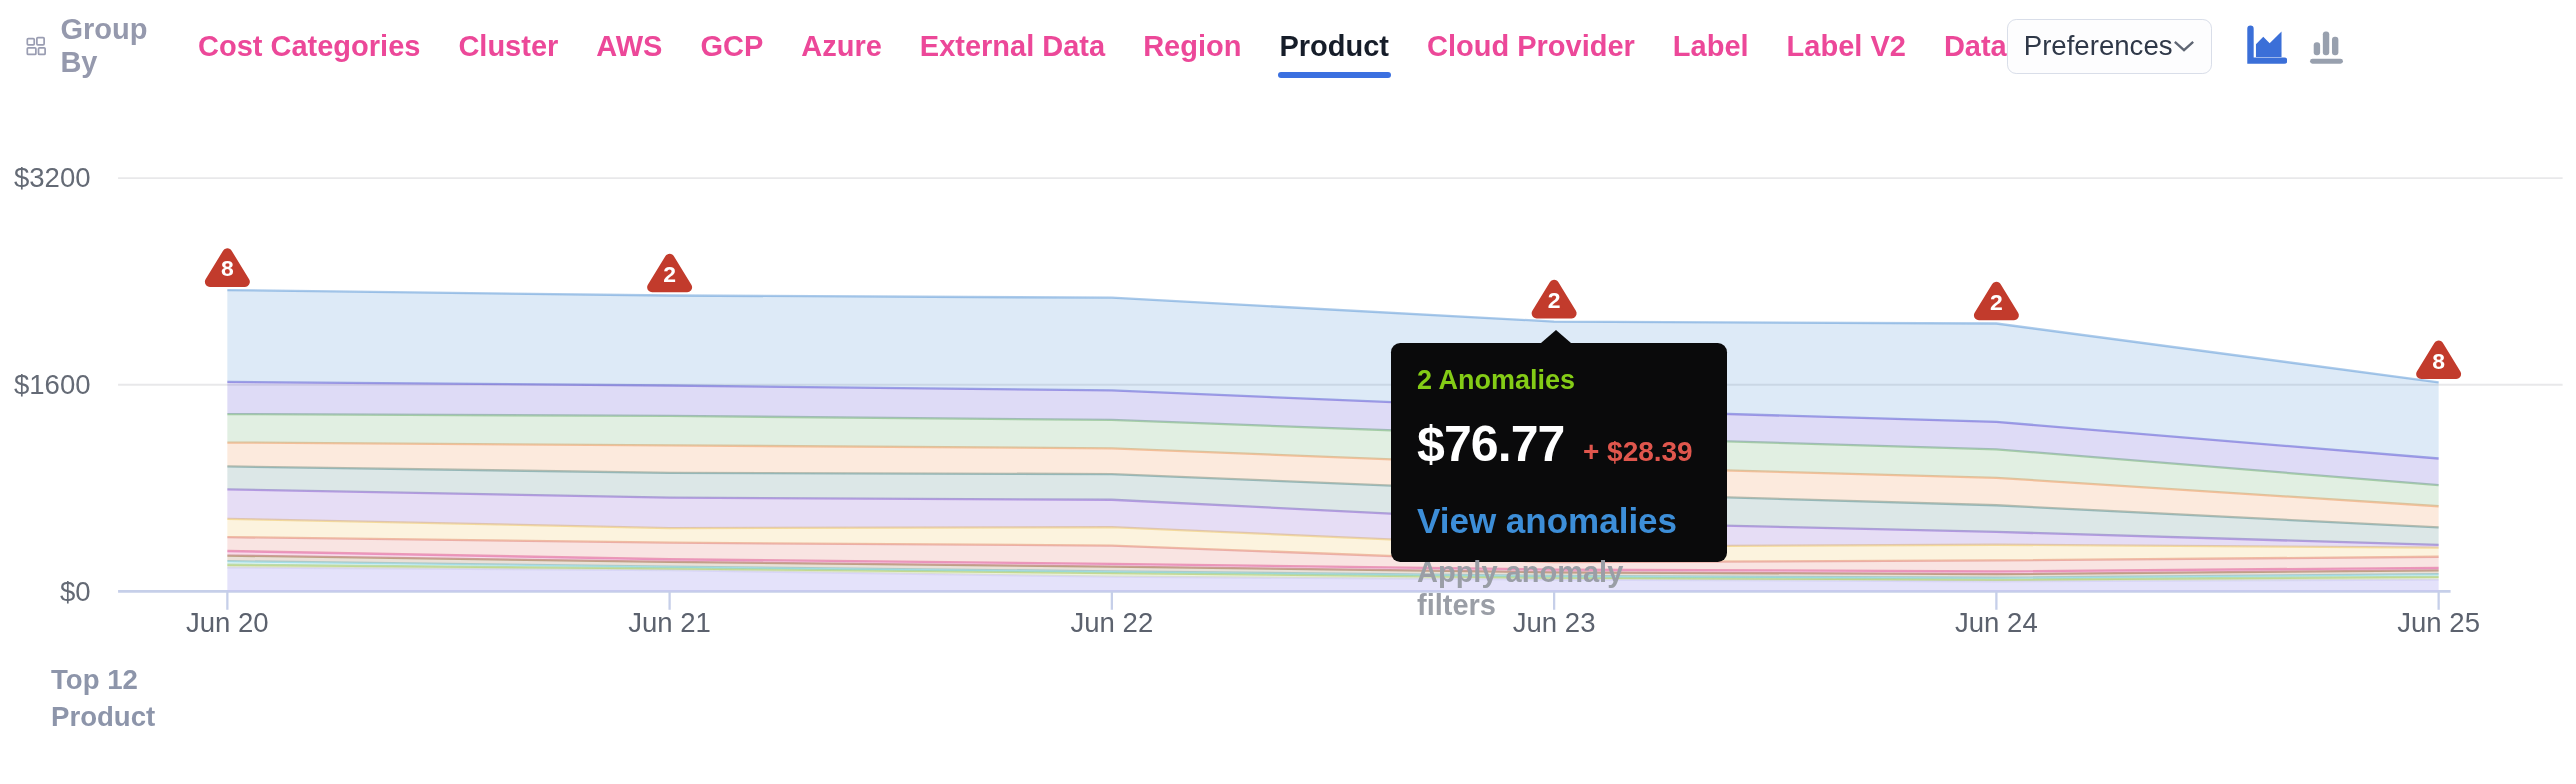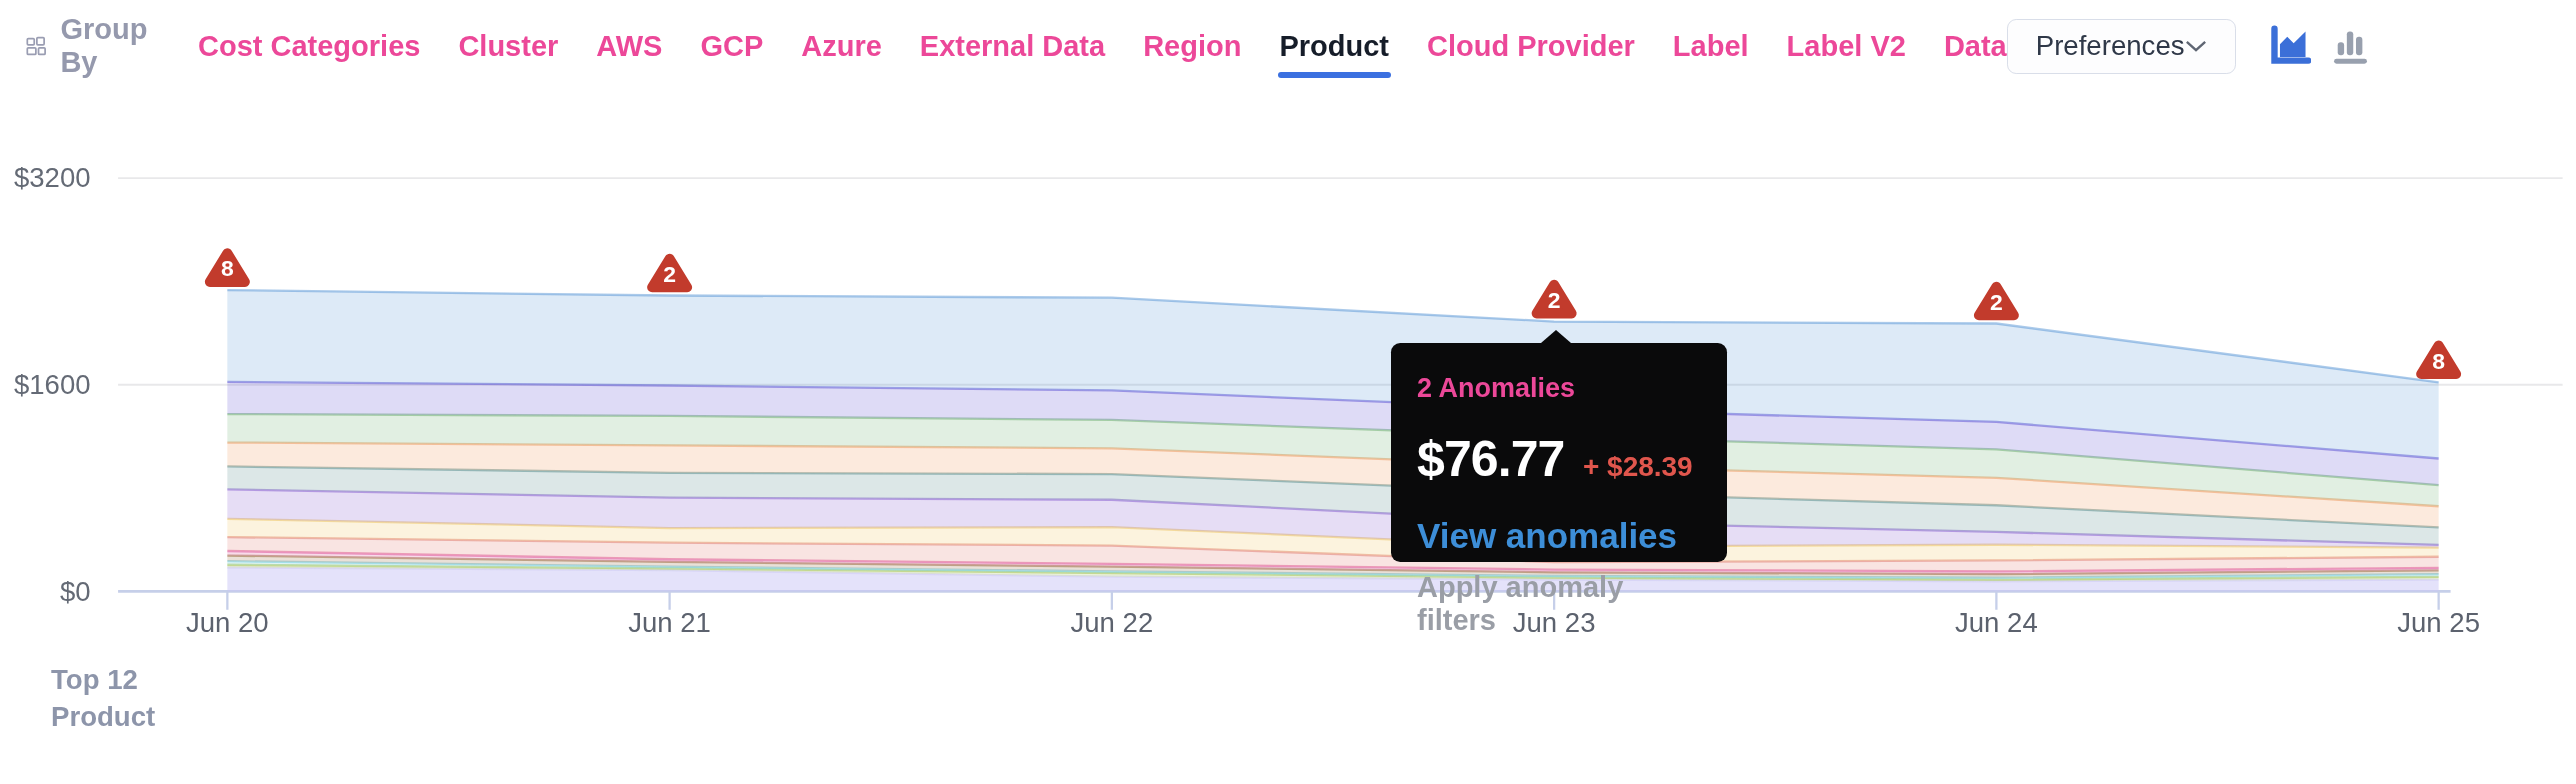--- a/index.html
+++ b/index.html
@@ -14,36 +14,36 @@
   .groupby span { font-size:29px; font-weight:600; color:#9599ad; }
   .tabs { display:flex; align-items:center; gap:38px; margin-left:42px; }
   .tab { font-size:29px; font-weight:600; color:#ec4899; cursor:pointer; position:relative;
          white-space:nowrap; }
   .tab.active { color:#161d29; }
   .tab.active::after { content:""; position:absolute; left:-1.8px; right:-1.8px; bottom:-15.6px;
          height:6.4px; background:#3b70e0; border-radius:3.7px; }
   .spacer { flex:1; }
   .prefs { width:287px; height:55px; border:1.8px solid #d9dee9; border-radius:9.2px;
            background:#fdfdfe; display:flex; align-items:center; justify-content:space-between;
-           padding:0 28px; cursor:pointer; margin-right:33px; }
+           padding:0 16px; cursor:pointer; margin-right:33px; }
   .prefs span { font-size:27.6px; color:#2f3848; }
   .charticons { display:flex; align-items:center; gap:20px; margin-right:18.4px; }
   .charticons svg { cursor:pointer; }
 
   
   #chart-svg { position:absolute; left:0; top:0; }
 
   
   .tooltip { position:absolute; left:1391px; top:343px; width:336px; height:219px;
              background:#0a0a0b; border-radius:9.2px; padding:22px 26px; z-index:5; }
   .tooltip .arrow { position:absolute; top:-13px; left:150px; width:0; height:0;
              border-left:15.6px solid transparent; border-right:15.6px solid transparent;
              border-bottom:13.8px solid #0a0a0b; }
-  .tt-title { font-size:27px; font-weight:600; color:#ec4899;margin-top:8px; }
-  .tt-row { display:flex; align-items:baseline; margin-top:26px; }
+  .tt-title { font-size:27px; font-weight:600; color:#84cc16; }
+  .tt-row { display:flex; align-items:baseline; margin-top:19px; }
   .tt-amount { font-size:50px; font-weight:700; color:#ffffff; letter-spacing:-0.9px; }
   .tt-delta { font-size:28px; font-weight:600; color:#e0564d; margin-left:18.4px; }
   .tt-view { font-size:35px; font-weight:700; color:#3d8ed8; margin-top:28px; cursor:pointer; }
   .tt-apply { font-size:29px; font-weight:700; color:#9a9ea6; margin-top:14.7px; cursor:pointer; }
 
   
   .legend { position:absolute; left:0; top:633px; width:2576px; height:141px; }
   .legend-title { position:absolute; left:51px; top:27.6px; font-size:27.6px; font-weight:700;
                   color:#8d95aa; line-height:37px; }
 </style>

